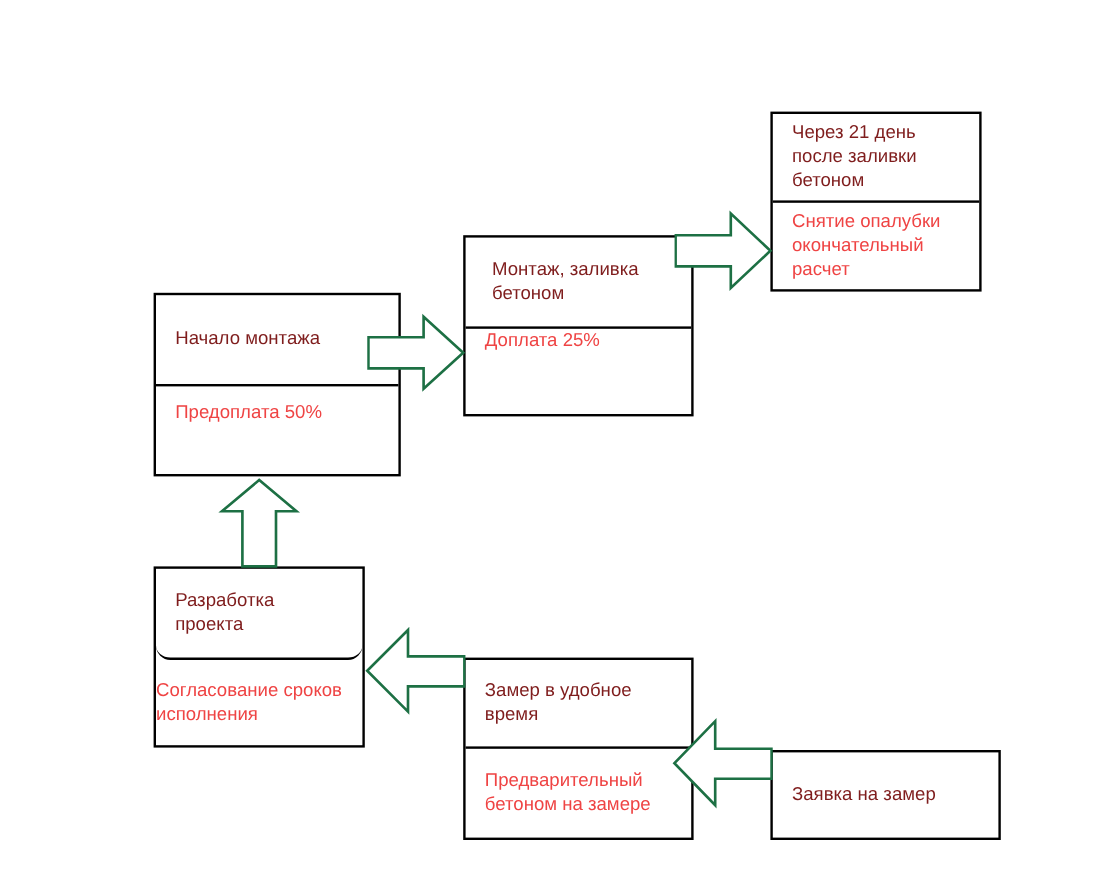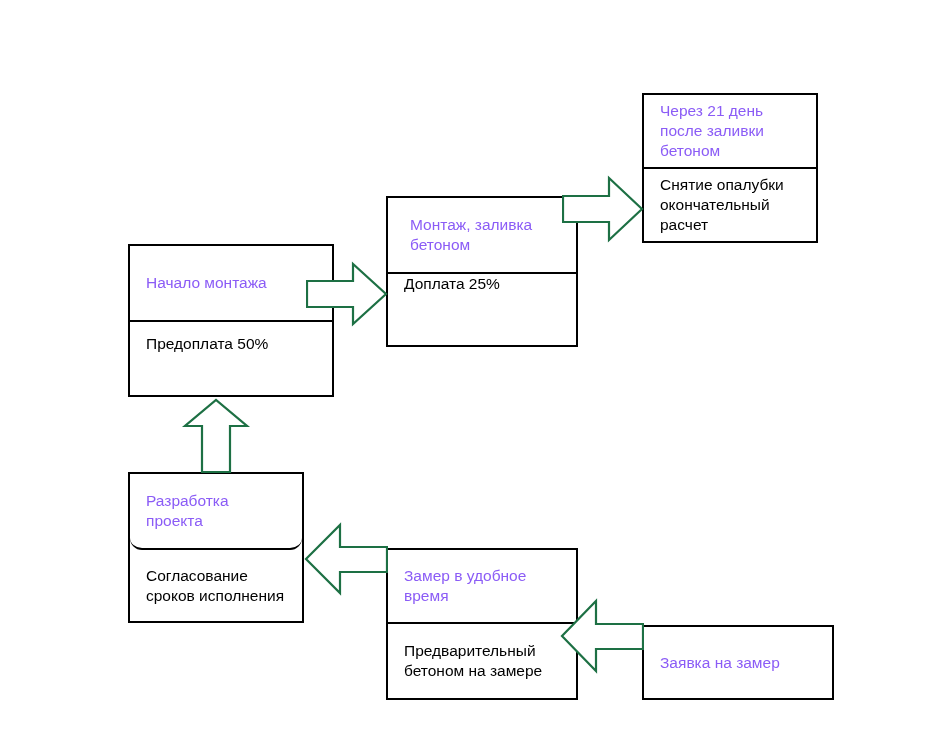--- a/index.html
+++ b/index.html
@@ -33,25 +33,25 @@
     display: flex;
     align-items: center;
     padding: 0 14px 0 22px;
     line-height: 1.28;
   }
   .cell.pad-left-sm { padding-left: 16px; }
   .cell-top {
     border-bottom: 2px solid #000000;
   }
   .title-text {
-    color: #8b5cf6;
+    color: #7f1d1d;
     font-size: 15.5px;
   }
   .body-text {
-    color: #000000;
+    color: #ef4444;
     font-size: 15.5px;
   }
   .arrow {
     position: absolute;
   }
   .arrow svg { display: block; }
 </style>
 </head>
 <body>
 
@@ -67,21 +67,21 @@
     <div class="cell body-text pad-left-sm" style="height:71px; align-items:flex-start; ">Доплата 25%</div>
   </div>
 
   <div class="node" style="left:128px; top:244px; width:206px; height:153px;">
     <div class="cell cell-top title-text pad-left-sm" style="height:76px;">Начало монтажа</div>
     <div class="cell body-text pad-left-sm" style="height:73px; align-items:flex-start; padding-top:12px;">Предоплата 50%</div>
   </div>
 
   <div class="node" style="left:128px; top:472px; width:176px; height:151px;">
     <div class="cell cell-top title-text pad-left-sm" style="height:76px;border-radius:12px;">Разработка проекта</div>
-    <div class="cell body-text pad-left-sm" style="height:71px; padding-left:16px;">Согласование сроков исполнения</div>
+    <div class="cell body-text pad-left-sm" style="height:71px; padding-left:0;">Согласование сроков исполнения</div>
   </div>
 
   <div class="node" style="left:386px; top:548px; width:192px; height:152px;">
     <div class="cell cell-top title-text pad-left-sm" style="height:74px;">Замер в удобное время</div>
     <div class="cell body-text pad-left-sm" style="height:74px;">Предварительный бетоном на замере</div>
   </div>
 
   <div class="node" style="left:642px; top:625px; width:192px; height:75px;">
     <div class="cell title-text pad-left-sm" style="height:100%;">Заявка на замер</div>
   </div>

